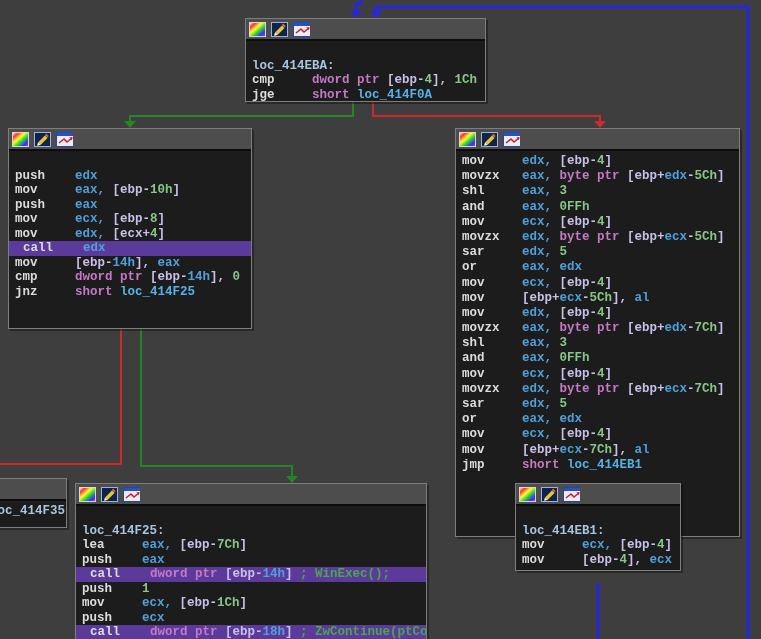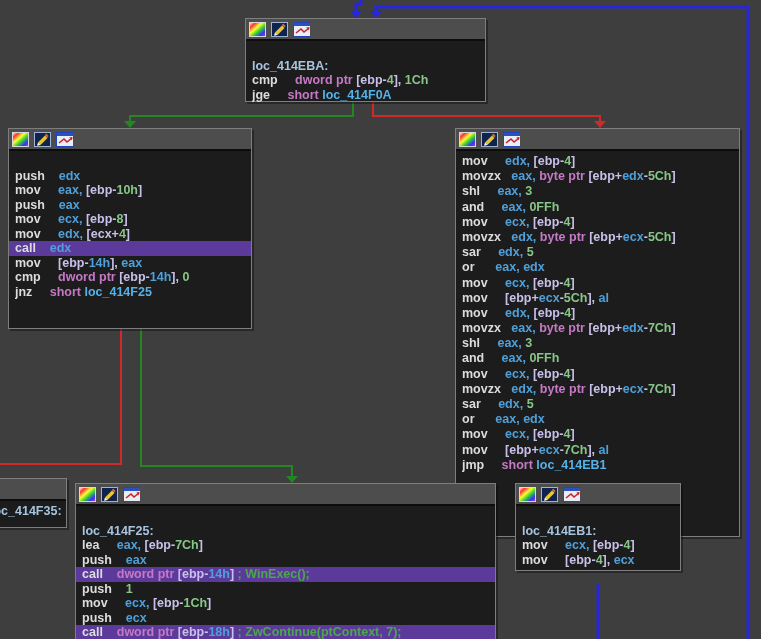--- a/index.html
+++ b/index.html
@@ -1,19 +1,19 @@
 <!DOCTYPE html>
 <html style="--bg: #3e3e3e; --blk: #1c1c1c; --tbar: #4d4d4d; --hl: #5c3a9c; --c-mn: #dcdcdc; --c-lb: #a8c4de; --c-tg: #55b2e8; --c-rg: #4fa0da; --c-kw: #c579c5; --c-st: #c9c0ea; --c-nm: #87c687; --c-cm: #4ca64c;"><head>
 <meta charset="utf-8">
 <style>
   html,body{margin:0;padding:0;background:#2b2b2b;}
   .canvas{
     position:relative;width:761px;height:639px;overflow:hidden;
     background:var(--bg,#3e3e3e);
-    font-family:Liberation Sans, sans-serif;
+    font-family:Liberation Mono, monospace;
     font-weight:bold;font-size:12.5px;
   }
   #edges{position:absolute;left:0;top:0;width:761px;height:639px;}
   .block{
     position:absolute;box-sizing:border-box;
     background:var(--blk,#1c1c1c);
     border:1px solid #7e7e7e;
     box-shadow:2px 2px 0 rgba(0,0,0,.35);
   }
   .titlebar{
@@ -21,21 +21,21 @@
     border-bottom:2px solid #0d0d0d;
     display:flex;align-items:center;gap:5px;padding-left:3px;
     overflow:hidden;
   }
   .icon{display:inline-flex;width:17px;height:15px;cursor:pointer;}
   .body{padding:3px 0 0 6px;overflow:hidden;}
   .line{
     height:var(--lh,14.5px);line-height:var(--lh,14.5px);
     white-space:pre;overflow:hidden;
   }
-  .line.hl{background:var(--hl,#5c3a9c);margin-left:-6px;padding-left:6px;margin-right:-1px;}
+  .line.hl{background:var(--hl,#5c3a9c);margin-left:-6px;padding-left:14px;margin-right:-1px;}
   .mn{color:var(--c-mn,#dcdcdc);}
   .lb{color:var(--c-lb,#a8c4de);}
   .tg{color:var(--c-tg,#55b2e8);margin-top:44px;}
   .rg{color:var(--c-rg,#4fa0da);}
   .kw{color:var(--c-kw,#c579c5);}
   .st{color:var(--c-st,#c9c0ea);}
   .nm{color:var(--c-nm,#87c687);}
   .cm{color:var(--c-cm,#4ca64c);}
 </style>
 </head>
@@ -204,21 +204,21 @@
           <div class="line"><span class="mn">mov     </span><span class="st">[ebp+</span><span class="rg">ecx</span><span class="st">-</span><span class="nm">7Ch</span><span class="st">], </span><span class="rg">al</span></div>
           <div class="line"><span class="mn">jmp     </span><span class="kw">short</span><span class="tg"> loc_414EB1</span></div>
         </div>
       </div>
       <div class="block" style="left: -60px; top: 478px; width: 127px; height: 50px;">
         <div class="titlebar"></div>
         <div class="body" style="padding-left: 49px;">
           <div class="line"><span class="lb">loc_414F35:</span></div>
         </div>
       </div>
-      <div class="block" style="left: 75px; top: 483px; width: 421px; height: 156px;">
+      <div class="block" style="left: 75px; top: 483px; width: 352px; height: 156px;">
         <div class="titlebar">
           <span class="icon">
             <svg width="17" height="15">
               <defs>
                 <linearGradient id="g_rb" x1="0" y1="0" x2="1" y2="1">
                   <stop offset="0" stop-color="#fff"></stop>
                   <stop offset=".2" stop-color="#f33"></stop>
                   <stop offset=".4" stop-color="#ff3"></stop>
                   <stop offset=".6" stop-color="#3c3"></stop>
                   <stop offset=".8" stop-color="#33f"></stop>

